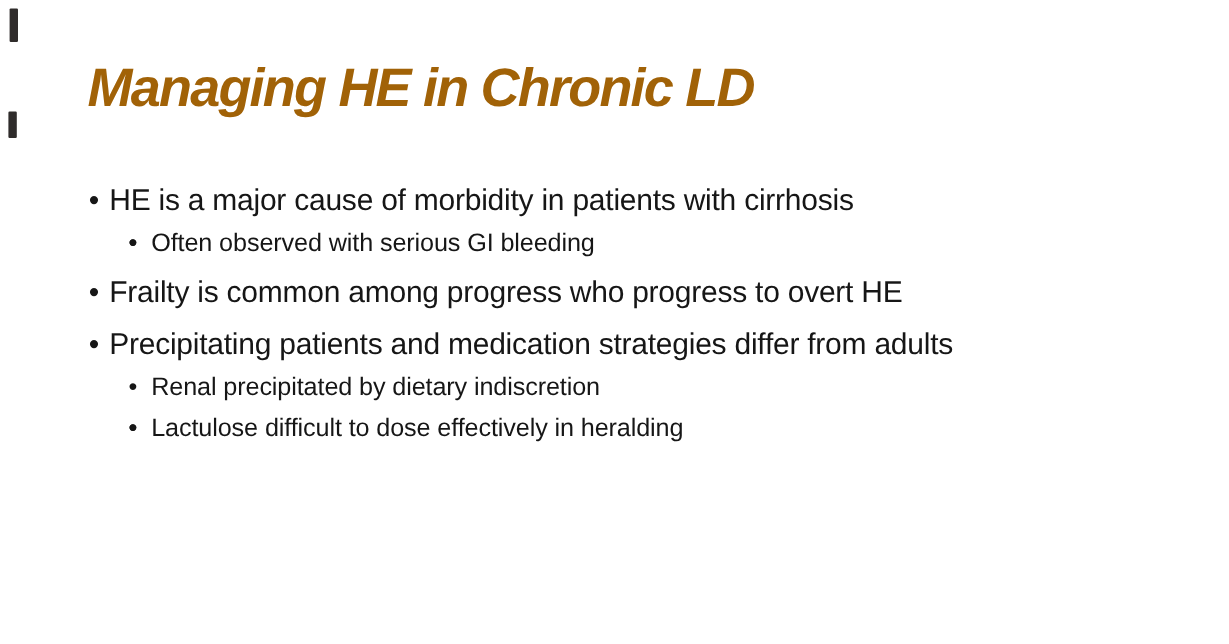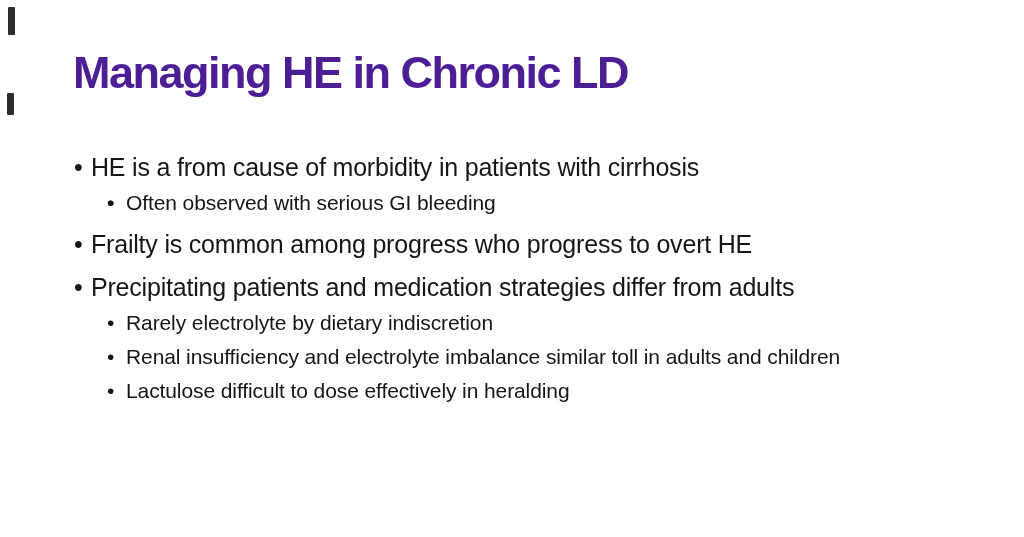--- a/index.html
+++ b/index.html
@@ -17,22 +17,23 @@
   }
   .slide-title {
     position: absolute;
     left: 73px;
     top: 47px;
     margin: 0;
     font-size: 45px;
     line-height: 52px;
     font-weight: 700;
     letter-spacing: -1.5px;
-    color: #4c1d95;
+    color: #a16207;
     white-space: nowrap;
+    font-style: italic;
   }
   .bullets {
     position: absolute;
     left: 73px;
     top: 152px;
     width: 870px;
     color: #161616;
   }
   .bullet {
     position: relative;
@@ -85,21 +86,21 @@
 </style>
 </head>
 <body>
 
 <div class="slide">
   <h1 class="slide-title">Managing HE in Chronic LD</h1>
 
   <div class="bullets" id="bullet-list">
   <div class="bullet lvl1">
     <span class="dot">•</span>
-    <span class="bullet-text">HE is a from cause of morbidity in patients with cirrhosis</span>
+    <span class="bullet-text">HE is a major cause of morbidity in patients with cirrhosis</span>
   </div>
 
   <div class="bullet lvl2">
     <span class="dot">•</span>
   </div>
 
   <div class="bullet lvl2">
     <span class="dot">•</span>
     <span class="bullet-text">Often observed with serious GI bleeding</span>
   </div>
@@ -109,26 +110,25 @@
     <span class="bullet-text">Frailty is common among progress who progress to overt HE</span>
   </div>
 
   <div class="bullet lvl1">
     <span class="dot">•</span>
     <span class="bullet-text">Precipitating patients and medication strategies differ from adults</span>
   </div>
 
   <div class="bullet lvl2">
     <span class="dot">•</span>
-    <span class="bullet-text">Rarely electrolyte by dietary indiscretion</span>
+    <span class="bullet-text">Renal precipitated by dietary indiscretion</span>
   </div>
 
   <div class="bullet lvl2">
     <span class="dot">•</span>
-    <span class="bullet-text">Renal insufficiency and electrolyte imbalance similar toll in adults and children</span>
   </div>
 
   <div class="bullet lvl2">
     <span class="dot">•</span>
     <span class="bullet-text">Lactulose difficult to dose effectively in heralding</span>
   </div>
 </div>
 
   <div class="edge-mark mark-a"></div>
   <div class="edge-mark mark-b"></div>

